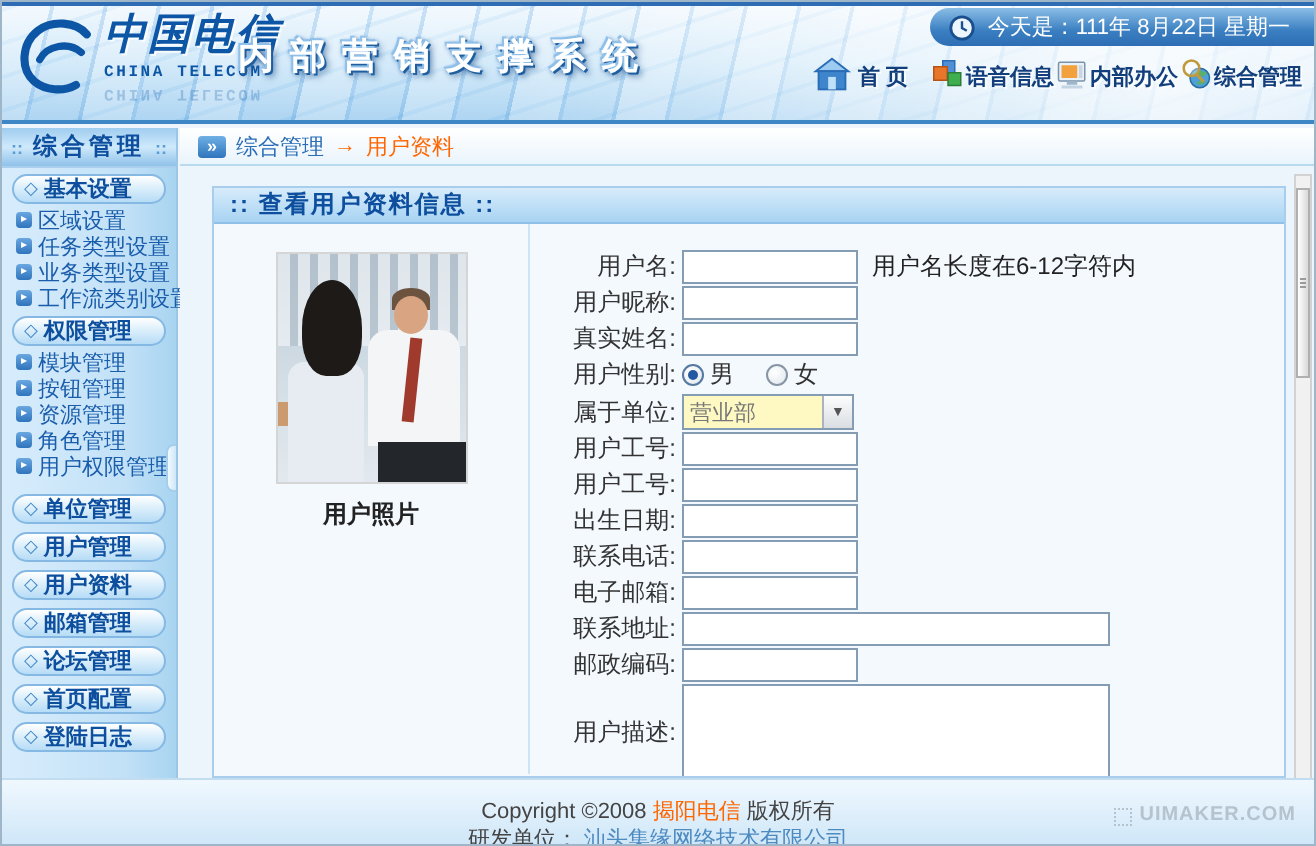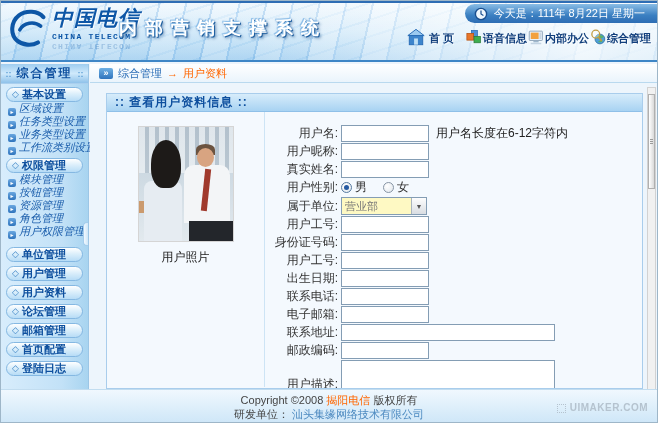--- a/index.html
+++ b/index.html
@@ -46,22 +46,22 @@
   .sidebar-title .decor { color:#5d9ed6; font-size:9px; font-weight:bold; }
   .sidebar-title .stitle { color:#0d4f9e; font-size:12px; font-weight:bold; letter-spacing:2px; white-space:nowrap; }
   .side-btn { margin:3px 5px 2px 5px; height:15px; border:1px solid #85b8e2; border-radius:8px;
     background:linear-gradient(180deg,#ffffff,#dceffb 45%,#b7dcf6);
     display:flex; align-items:center; padding-left:5px; gap:3px;
     font-size:11px; font-weight:bold; color:#0d4f9e; cursor:pointer; white-space:nowrap; }
   .side-btn.standalone { margin:4px 5px 0 5px; }
   .side-btn.first-standalone { margin-top:8px; }
   .diamond-icon { color:#3d85c6; font-size:9px; line-height:9px; }
   .diamond-icon::before { content:"◇"; }
-  .side-item { display:flex; align-items:flex-end; gap:3px; padding-left:7px; height:12px;
-    margin-bottom:1px; font-size:11px; color:#1a5dab; cursor:pointer; white-space:nowrap;font-style:italic; }
+  .side-item { display:flex; align-items:center; gap:3px; padding-left:7px; height:12px;
+    margin-bottom:1px; font-size:11px; color:#1a5dab; cursor:pointer; white-space:nowrap; }
   .bullet-icon { width:8px; height:8px; border-radius:2px; flex:none;
     background:linear-gradient(180deg,#6aa7e0,#2f74bd); color:#fff; font-size:6px;
     line-height:8px; text-align:center; }
   .bullet-icon::before { content:"▸"; }
   .collapse-handle { position:absolute; right:0; top:158px; width:5px; height:24px;
     background:linear-gradient(90deg,#f2f9ff,#cfe7f8); border:1px solid #a5cdec; border-right:none;
     border-radius:4px 0 0 4px; cursor:pointer; }
 
   
   .main { position:absolute; top:63px; left:89px; right:0; height:327px;
@@ -94,21 +94,21 @@
     border-radius:8px 8px 0 0; background:#e6ecf2; }
   .ph-man-hair { position:absolute; left:57px; top:17px; width:19px; height:11px;
     border-radius:50% 50% 0 0; background:#6b5340; }
   .ph-man-head { position:absolute; left:58px; top:21px; width:17px; height:19px;
     border-radius:50%; background:#d8a481; }
   .ph-man-body { position:absolute; left:45px; top:38px; width:46px; height:58px;
     border-radius:10px 10px 0 0; background:#f3f5f7; }
   .ph-tie { position:absolute; left:64px; top:42px; width:6px; height:42px;
     background:#a03a2d; transform:rotate(6deg); }
   .ph-man-pants { position:absolute; left:50px; top:94px; width:46px; height:22px; background:#23262b; }
-  .photo-caption { margin-top:7px; font-size:12px; font-weight:normal; color:#222; }
+  .photo-caption { margin-top:7px; font-size:12px; font-weight:bold; color:#222; }
 
   .form-col { flex:1; padding-top:13px; }
   .form-row { display:flex; align-items:center; margin-bottom:1px; min-height:17px; }
   .form-label { width:76px; flex:none; text-align:right; font-size:12px; color:#333;
     padding-right:3px; white-space:nowrap; }
   .tinput { width:88px; height:17px; border:1px solid #849db4; background:#fff;
     font-size:12px; padding:0 2px; font-family:inherit; }
   .tinput.wide { width:214px; }
   .hint { margin-left:7px; font-size:12px; color:#222; white-space:nowrap; }
   .gender-opt { display:flex; align-items:center; margin-right:16px; gap:3px;
@@ -131,21 +131,21 @@
   .scrollbar { position:absolute; top:23px; right:1px; bottom:1px; width:9px;
     background:#f1f1f1; border:1px solid #d2d2d2; }
   .scroll-thumb { position:absolute; left:0; right:0; top:6px; height:95px;
     background:linear-gradient(90deg,#ffffff,#d9d9d9); border:1px solid #b0b0b0; }
   .scroll-grip { position:absolute; left:1px; right:1px; top:44px; height:5px;
     background:repeating-linear-gradient(180deg,#9a9a9a 0 1px, transparent 1px 2px); }
 
   
   .footer { position:absolute; left:0; bottom:0; width:100%; height:33px;
     background:linear-gradient(180deg,#f0f8fe,#cfe7f8); border-top:1px solid #c2ddf0;
-    text-align:center; font-size:11px; color:#444; padding-top:3px; line-height:14px; }
+    text-align:center; font-size:11px; color:#444; padding-top:9px; line-height:14px; }
   .f-orange { color:#ff6600; }
   .f-link { color:#4d8ac0; cursor:pointer; }
   .watermark { position:absolute; right:9px; bottom:7px; display:flex; align-items:center; gap:4px;
     color:#b5c3cf; font-size:10px; font-weight:bold; letter-spacing:.5px; }
   .wm-icon { width:9px; height:9px; border:1px dotted #b5c3cf; flex:none; }
 </style>
 </head>
 <body>
 
 <div id="app">
@@ -275,25 +275,25 @@
     <div class="side-btn standalone">
       <span class="diamond-icon"></span>
       <span>用户管理</span>
     </div>
     <div class="side-btn standalone">
       <span class="diamond-icon"></span>
       <span>用户资料</span>
     </div>
     <div class="side-btn standalone">
       <span class="diamond-icon"></span>
+      <span>邮箱管理</span>
+    </div>
+    <div class="side-btn standalone">
+      <span class="diamond-icon"></span>
       <span>论坛管理</span>
-    </div>
-    <div class="side-btn standalone">
-      <span class="diamond-icon"></span>
-      <span>邮箱管理</span>
     </div>
     <div class="side-btn standalone">
       <span class="diamond-icon"></span>
       <span>首页配置</span>
     </div>
     <div class="side-btn standalone">
       <span class="diamond-icon"></span>
       <span>登陆日志</span>
     </div>
 
@@ -357,24 +357,20 @@
             <span class="select-box">
               <span class="select-value">营业部</span>
               <span class="chevron-down"></span>
             </span>
           </div>
           <div class="form-row">
             <span class="form-label">用户工号:</span>
             <input class="tinput" type="text" value="" style="">
           </div>
           <div class="form-row">
-            <span class="form-label">身份证号码:</span>
-            <input class="tinput" type="text" value="" style="">
-          </div>
-          <div class="form-row">
             <span class="form-label">用户工号:</span>
             <input class="tinput" type="text" value="" style="">
           </div>
           <div class="form-row">
             <span class="form-label">出生日期:</span>
             <input class="tinput" type="text" value="" style="">
           </div>
           <div class="form-row">
             <span class="form-label">联系电话:</span>
             <input class="tinput" type="text" value="" style="">

